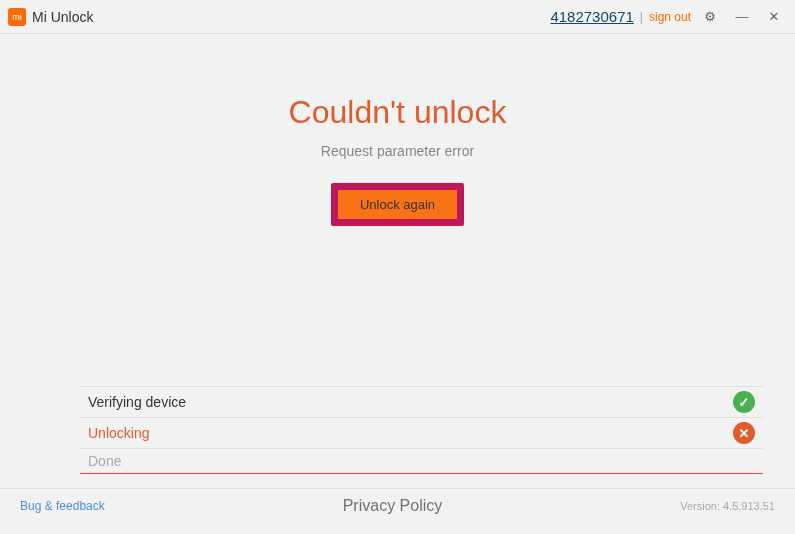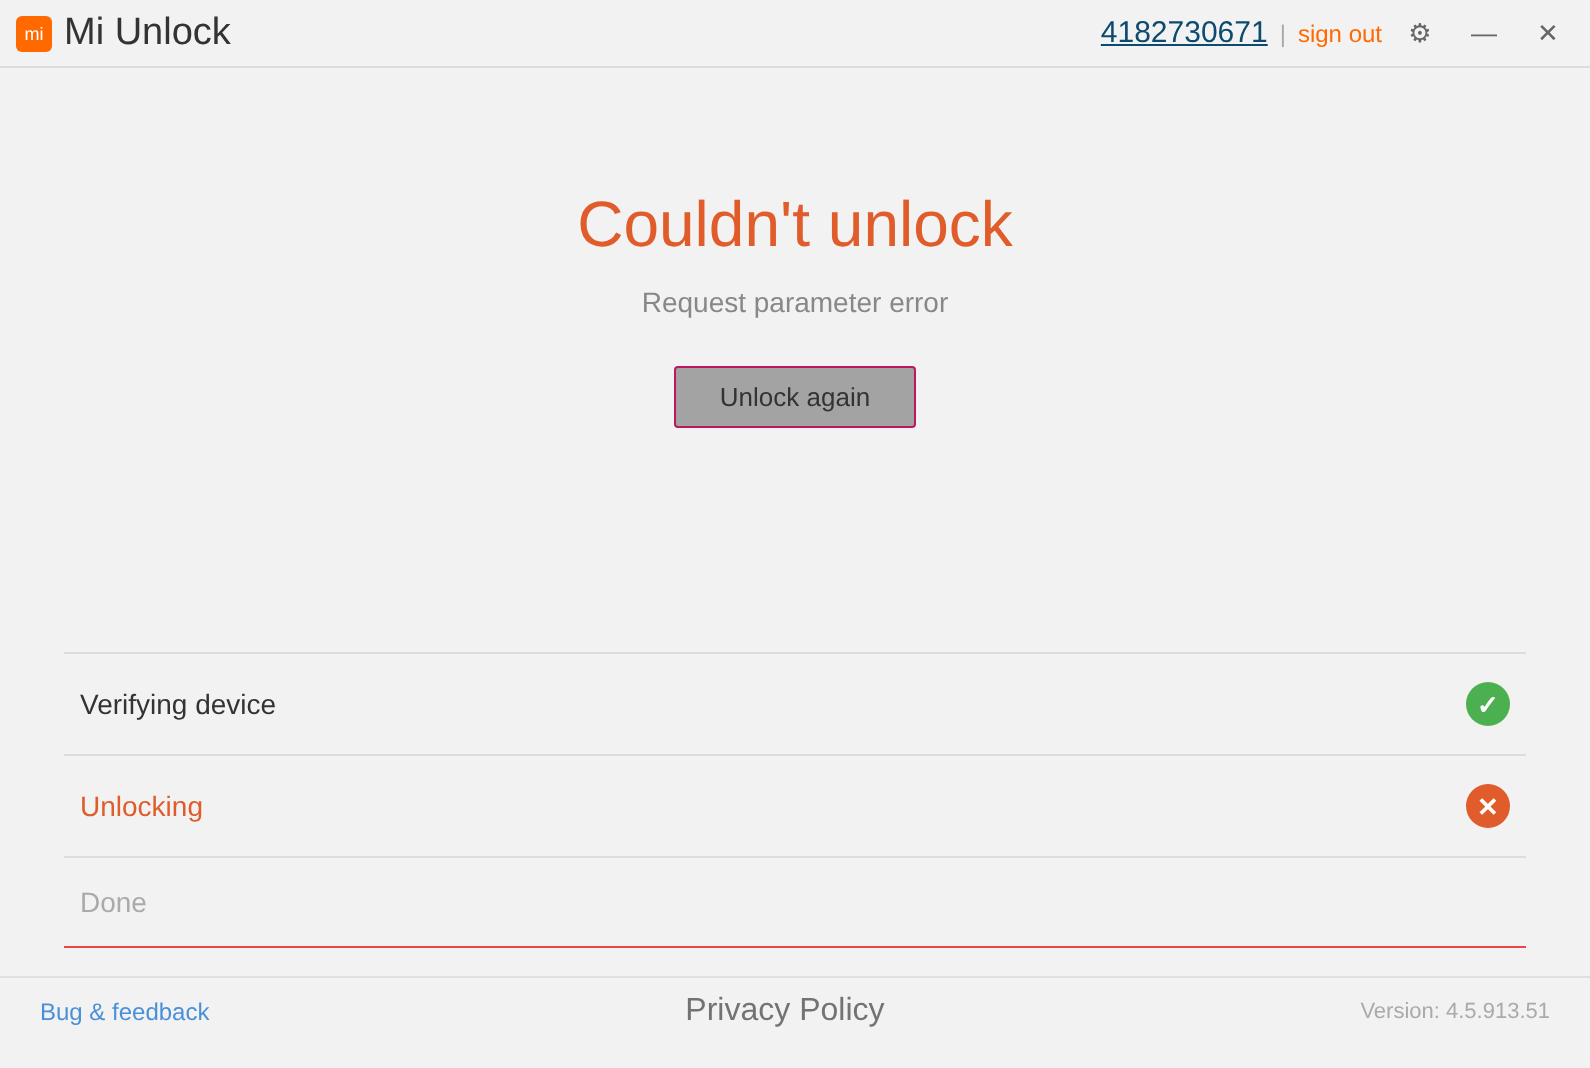--- a/index.html
+++ b/index.html
@@ -33,21 +33,21 @@
       background: #ff6900;
       border-radius: 3px;
       display: flex;
       align-items: center;
       justify-content: center;
       color: white;
       font-size: 9px;
       font-weight: normal;
     }
     .title-bar-title {
-      font-size: 19px;
+      font-size: 14px;
       color: #333;
       font-weight: 500;
     }
     .title-bar-right {
       display: flex;
       align-items: center;
       gap: 6px;
     }
     .account-id {
       font-size: 15px;
@@ -94,43 +94,44 @@
       margin-bottom: 12px;
     }
 
     .error-subtitle {
       font-size: 14px;
       color: #888;
       margin-bottom: 24px;
     }
 
     .unlock-again-btn {
-      border: 1px solid #be185d;
-      background: #a3a3a3;
+      border: 7px solid #be185d;
+      background: #f97316;
       padding: 7px 22px;
       font-size: 13px;
       color: #333;
       cursor: pointer;
       border-radius: 2px;
     }
 
     
     .steps-section {
       position: absolute;
       bottom: 60px;
       left: 32px;
       right: 32px;
     }
 
     .step-row {
       display: flex;
       align-items: center;
       justify-content: space-between;
-      padding: 14px 8px;
+      padding: 4px 8px;
       border-top: 1px solid #ddd;
+      margin-left: 48px;
     }
     .step-row:last-child {
       border-bottom: 1px solid #ef4444;
     }
 
     .step-label {
       font-size: 14px;
     }
     .step-label.success { color: #333; }
     .step-label.error { color: #e05c2a; }

